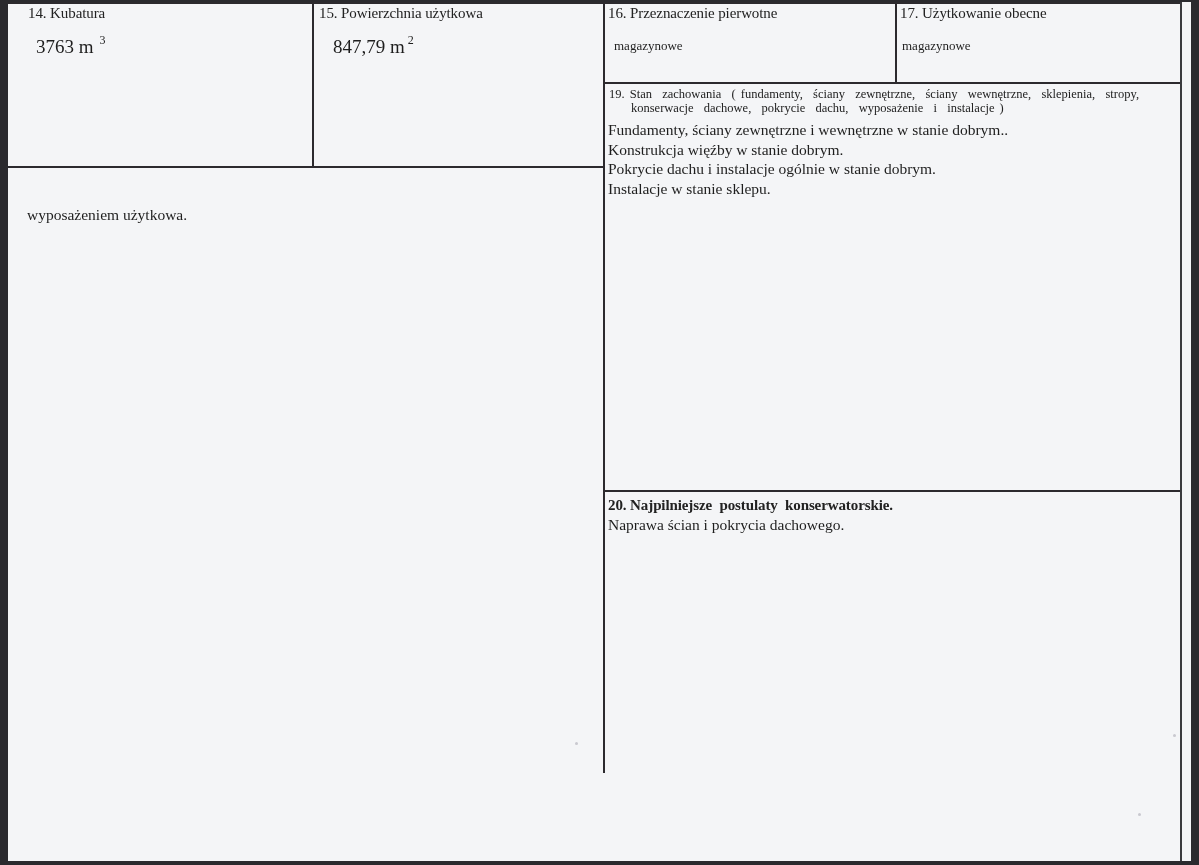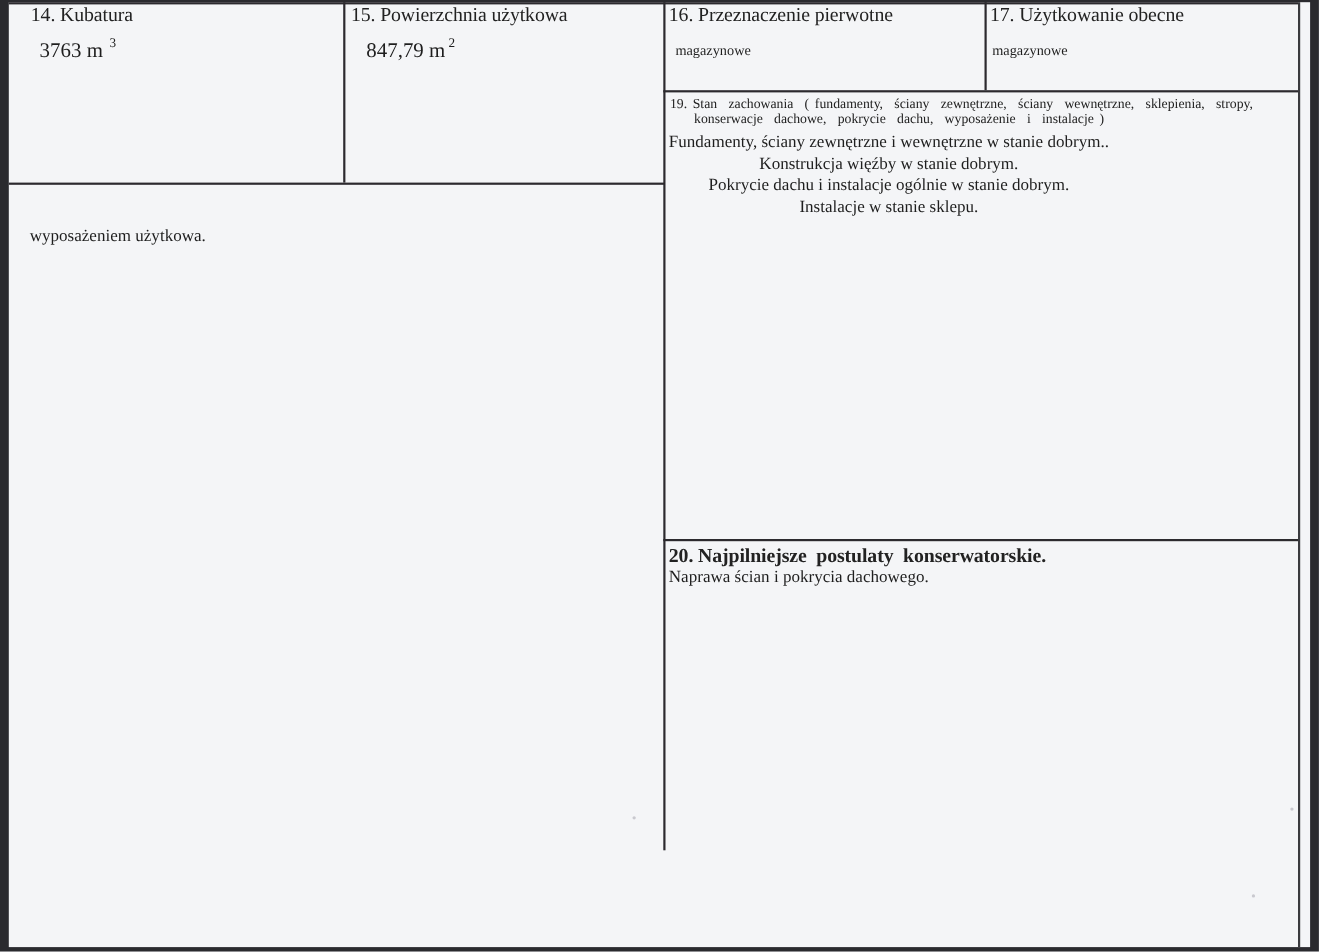--- a/index.html
+++ b/index.html
@@ -25,21 +25,21 @@
     }
     .vline, .hline {
       position: absolute;
       background: #2c2a2e;
     }
     .vline { width: 1.6px; }
     .hline { height: 1.6px; }
 
     .label {
       position: absolute;
-      font-size: 18px;
+      font-size: 15px;
       line-height: 15px;
       white-space: nowrap;
       letter-spacing: -0.1px;
       color: #222;
     }
     .value {
       position: absolute;
       font-size: 13px;
       line-height: 20px;
       white-space: nowrap;
@@ -104,21 +104,21 @@
   <div class="label" style="left:600px; top:4px;">16. Przeznaczenie  pierwotne</div>
   <div class="value" style="left:606px; top:34px;">magazynowe</div>
 
   <div class="label" style="left:892px; top:4px;">17. Użytkowanie  obecne</div>
   <div class="value" style="left:894px; top:34px;">magazynowe</div>
 
   <div class="label19" style="left:601px; top:85px;">
     <div style="white-space:pre;">19. Stan  zachowania  ( fundamenty,  ściany  zewnętrzne,  ściany  wewnętrzne,  sklepienia,  stropy,</div>
     <div class="l2" style="white-space:pre;">konserwacje  dachowe,  pokrycie  dachu,  wyposażenie  i  instalacje )</div>
   </div>
-  <div class="para" style="left:600px; top:118px; line-height:19.5px;text-align:center;">
+  <div class="para" style="left:600px; top:118px; line-height:19.5px;">
     <div>Fundamenty, ściany zewnętrzne i wewnętrzne w stanie dobrym..</div>
     <div>Konstrukcja więźby  w stanie dobrym.</div>
     <div>Pokrycie dachu i instalacje ogólnie w stanie dobrym.</div>
     <div>Instalacje w stanie sklepu.</div>
   </div>
 
   <div class="para" style="left:19px; top:203px;">
     <div>wyposażeniem użytkowa.</div>
   </div>
 

